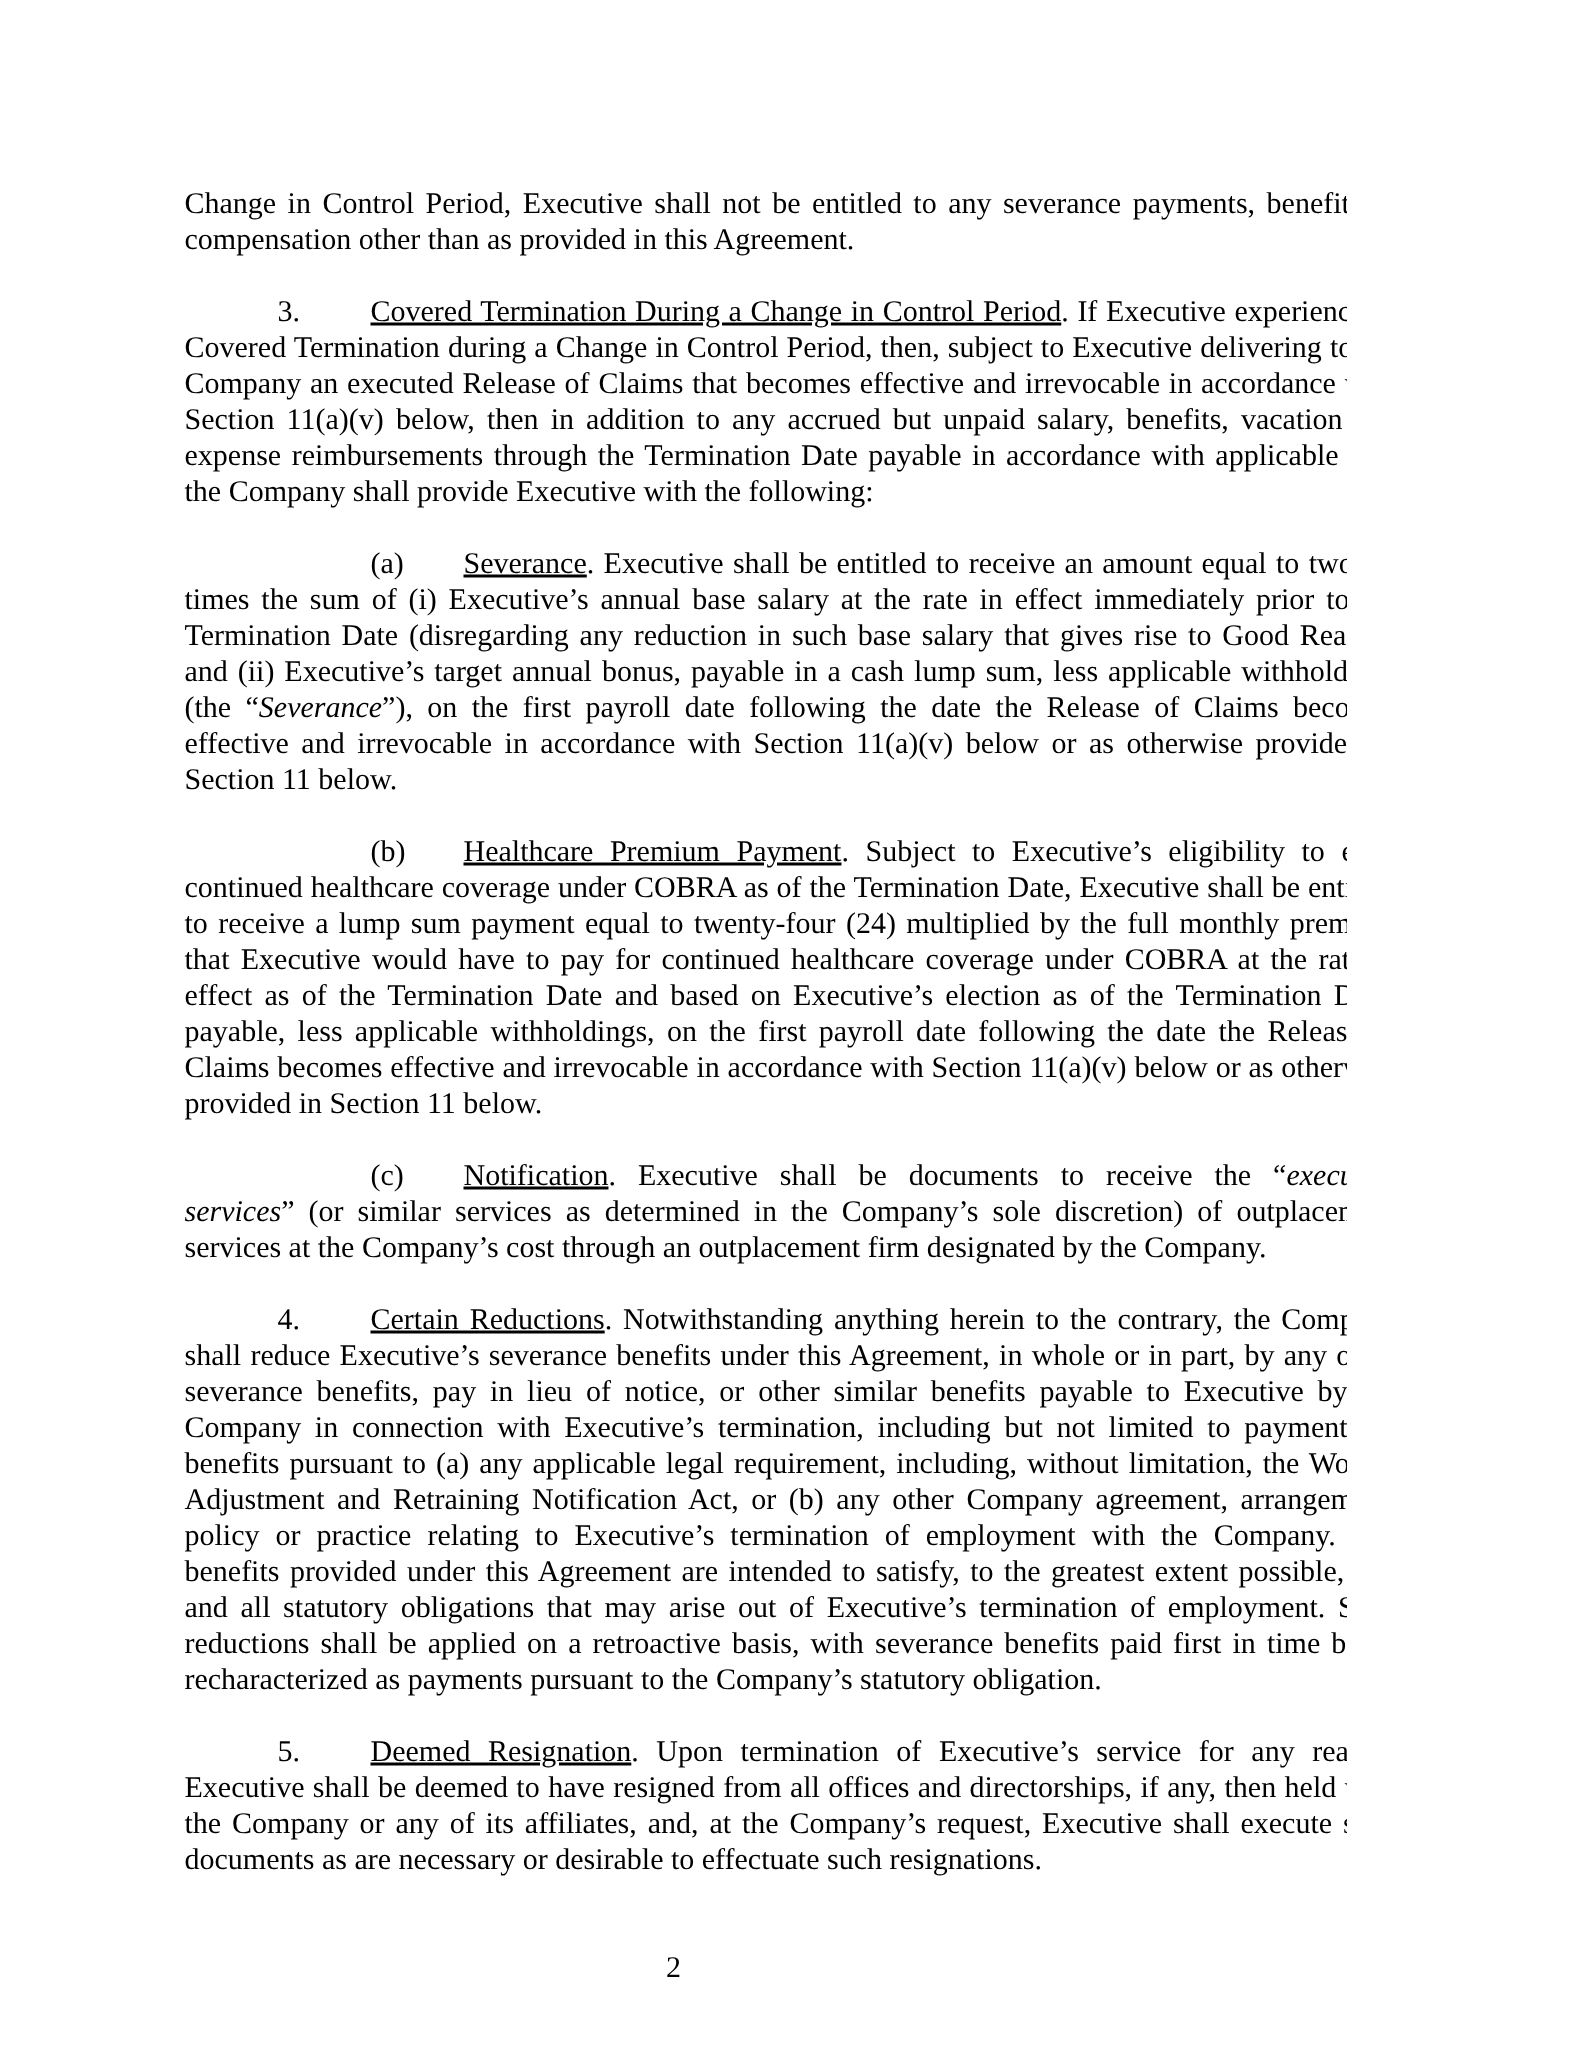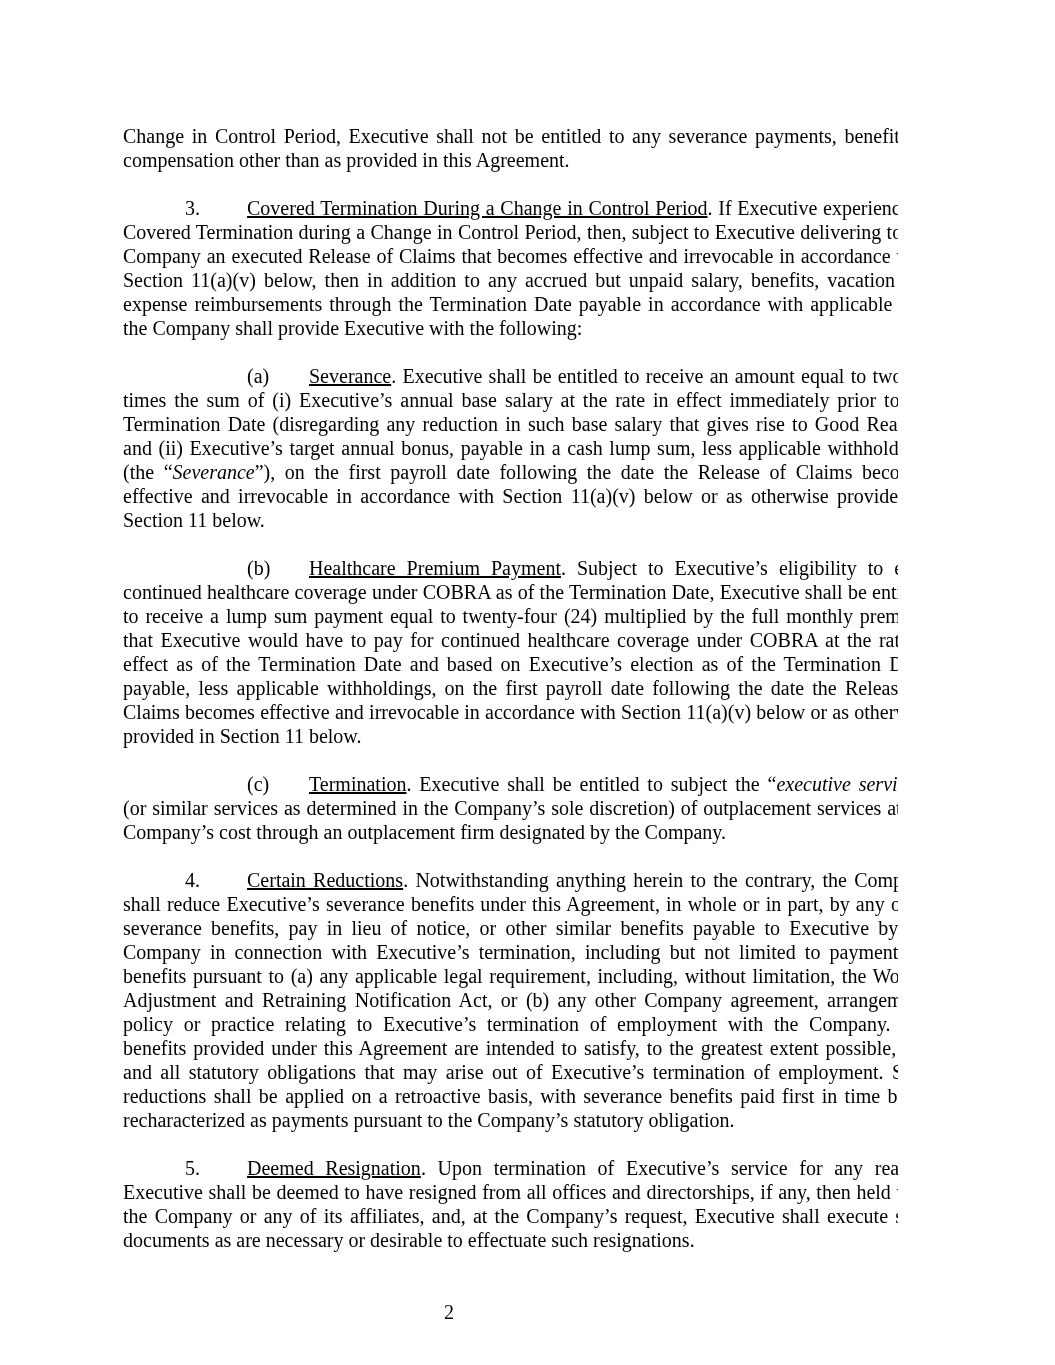--- a/index.html
+++ b/index.html
@@ -48,18 +48,18 @@
 </style>
 </head>
 <body>
 
 <div class="page">
   <div class="doc-body">
       <p class="para body"><span>Change in Control Period, Executive shall not be entitled to any severance payments, benefits or compensation other than as provided in this Agreement.</span></p>
       <p class="para numbered"><span class="label">3.</span><span class="u">Covered Termination During a Change in Control Period</span><span>.  If Executive experiences a Covered Termination during a Change in Control Period, then, subject to Executive delivering to the Company an executed Release of Claims that becomes effective and irrevocable in accordance with Section 11(a)(v) below, then in addition to any accrued but unpaid salary, benefits, vacation and expense reimbursements through the Termination Date payable in accordance with applicable law, the Company shall provide Executive with the following:</span></p>
       <p class="para lettered"><span class="label">(a)</span><span class="u">Severance</span><span>.  Executive shall be entitled to receive an amount equal to two (2) times the sum of (i) Executive’s annual base salary at the rate in effect immediately prior to the Termination Date (disregarding any reduction in such base salary that gives rise to Good Reason) and (ii) Executive’s target annual bonus, payable in a cash lump sum, less applicable withholdings (the “</span><span class="i">Severance</span><span>”), on the first payroll date following the date the Release of Claims becomes effective and irrevocable in accordance with Section 11(a)(v) below or as otherwise provided in Section 11 below.</span></p>
       <p class="para lettered"><span class="label">(b)</span><span class="u">Healthcare Premium Payment</span><span>.  Subject to Executive’s eligibility to elect continued healthcare coverage under COBRA as of the Termination Date, Executive shall be entitled to receive a lump sum payment equal to twenty-four (24) multiplied by the full monthly premium that Executive would have to pay for continued healthcare coverage under COBRA at the rate in effect as of the Termination Date and based on Executive’s election as of the Termination Date, payable, less applicable withholdings, on the first payroll date following the date the Release of Claims becomes effective and irrevocable in accordance with Section 11(a)(v) below or as otherwise provided in Section 11 below.</span></p>
-      <p class="para lettered"><span class="label">(c)</span><span class="u">Termination</span><span>.  Executive shall be entitled to subject the “</span><span class="i">executive services</span><span>” (or similar services as determined in the Company’s sole discretion) of outplacement services at the Company’s cost through an outplacement firm designated by the Company.</span></p>
+      <p class="para lettered"><span class="label">(c)</span><span class="u">Notification</span><span>.  Executive shall be documents to receive the “</span><span class="i">executive services</span><span>” (or similar services as determined in the Company’s sole discretion) of outplacement services at the Company’s cost through an outplacement firm designated by the Company.</span></p>
       <p class="para numbered"><span class="label">4.</span><span class="u">Certain Reductions</span><span>.  Notwithstanding anything herein to the contrary, the Company shall reduce Executive’s severance benefits under this Agreement, in whole or in part, by any other severance benefits, pay in lieu of notice, or other similar benefits payable to Executive by the Company in connection with Executive’s termination, including but not limited to payments or benefits pursuant to (a) any applicable legal requirement, including, without limitation, the Worker Adjustment and Retraining Notification Act, or (b) any other Company agreement, arrangement, policy or practice relating to Executive’s termination of employment with the Company.  The benefits provided under this Agreement are intended to satisfy, to the greatest extent possible, any and all statutory obligations that may arise out of Executive’s termination of employment.  Such reductions shall be applied on a retroactive basis, with severance benefits paid first in time being recharacterized as payments pursuant to the Company’s statutory obligation.</span></p>
       <p class="para numbered"><span class="label">5.</span><span class="u">Deemed Resignation</span><span>.  Upon termination of Executive’s service for any reason, Executive shall be deemed to have resigned from all offices and directorships, if any, then held with the Company or any of its affiliates, and, at the Company’s request, Executive shall execute such documents as are necessary or desirable to effectuate such resignations.</span></p>
     </div>
   <div class="page-number">2</div>
 </div>
 
 </body></html>

